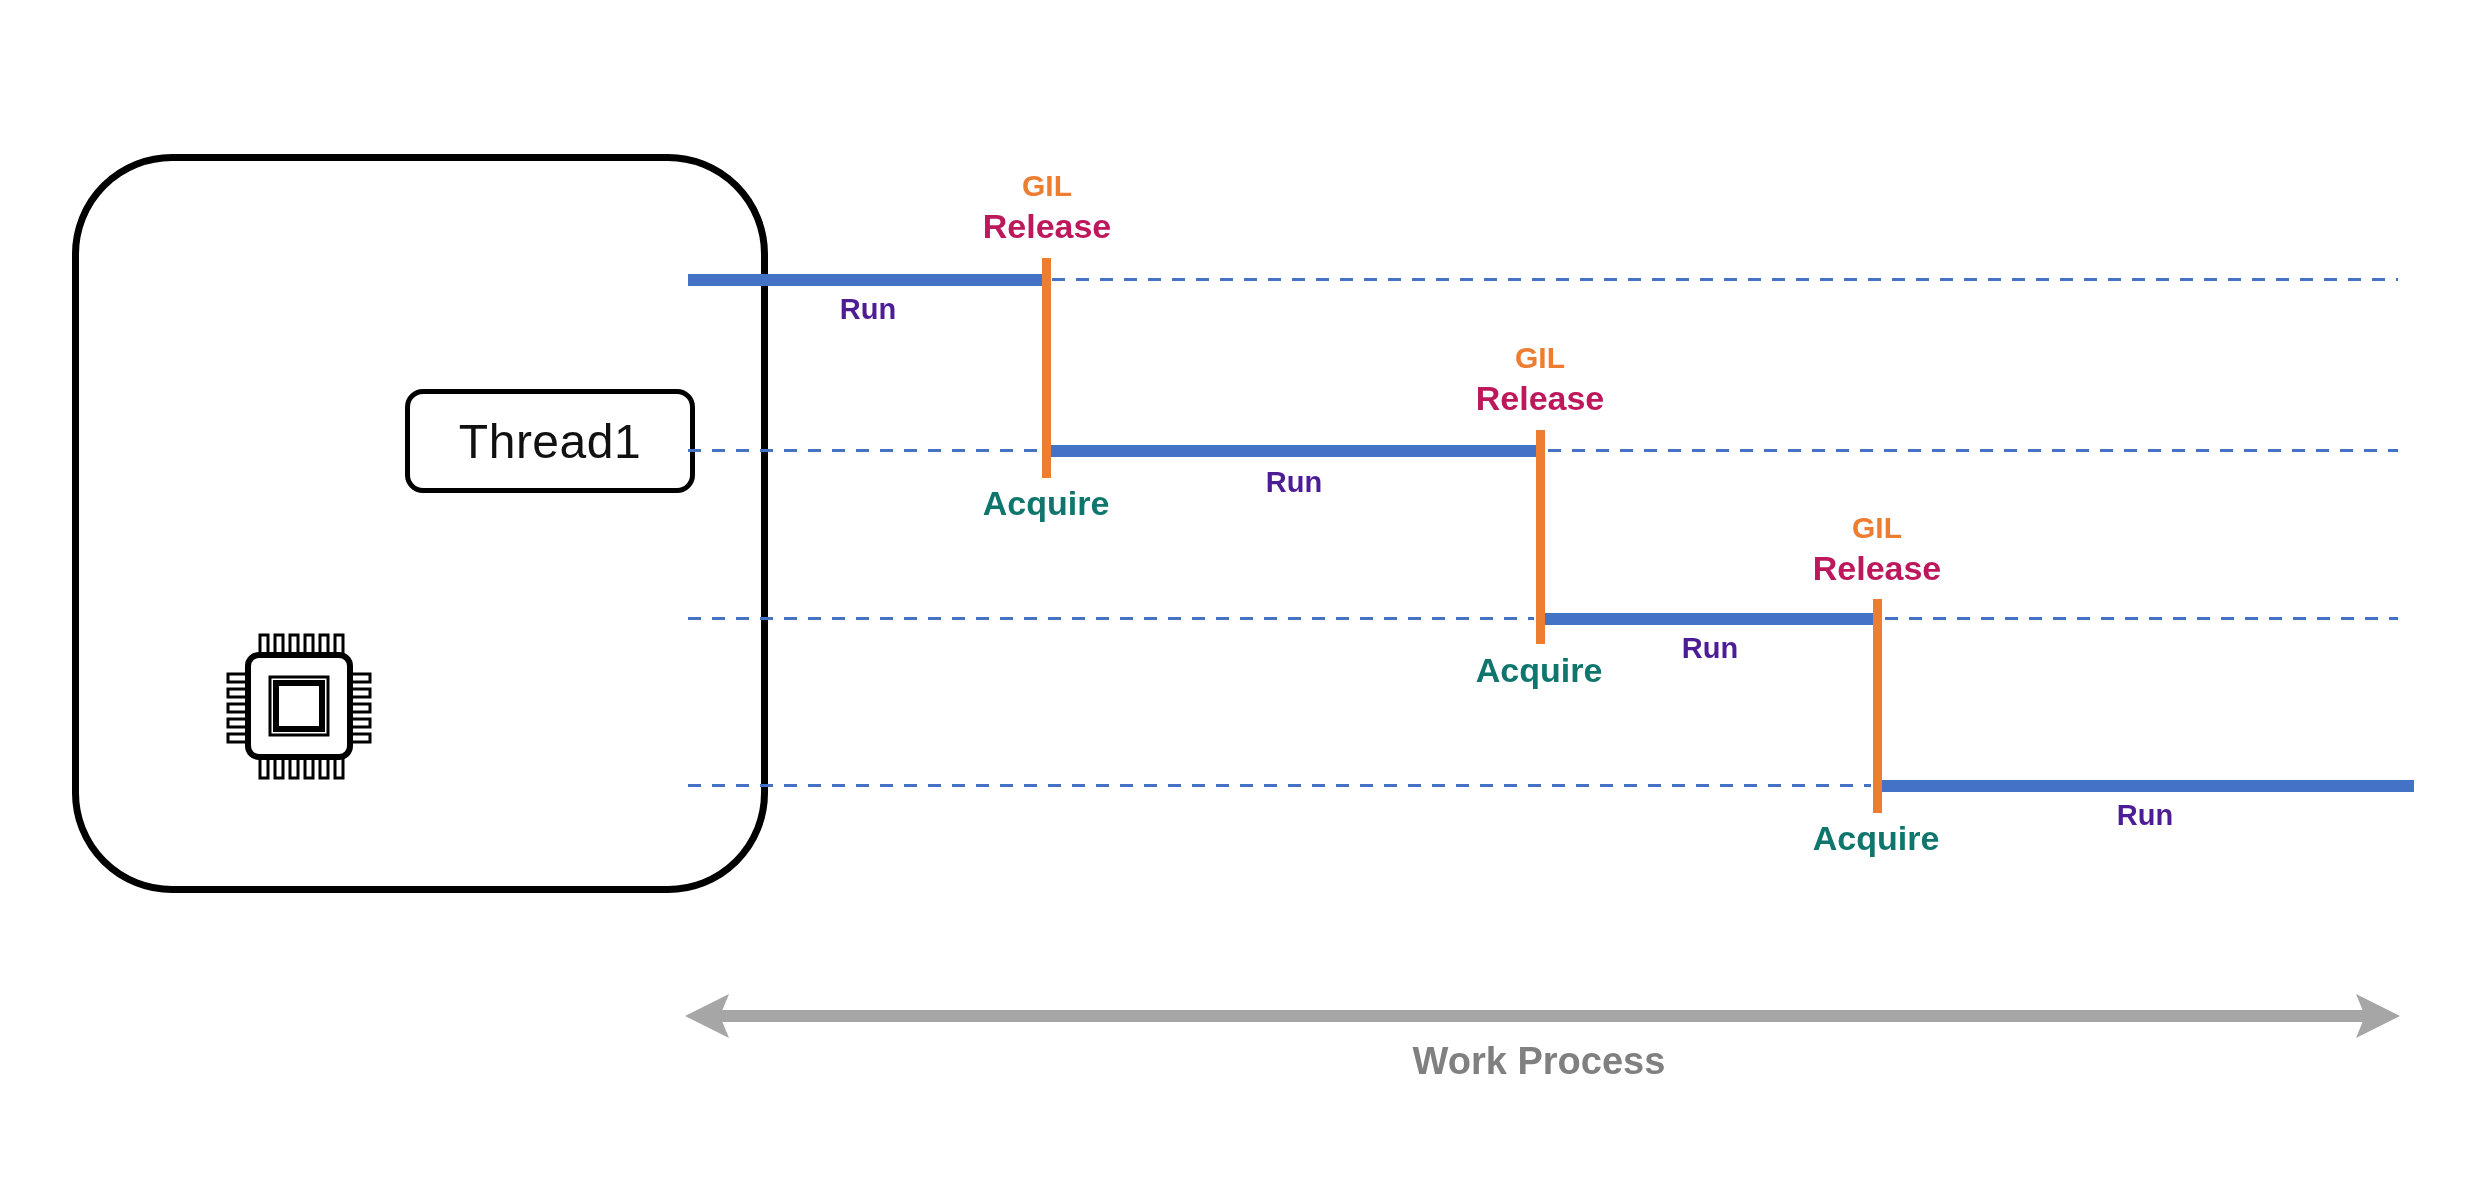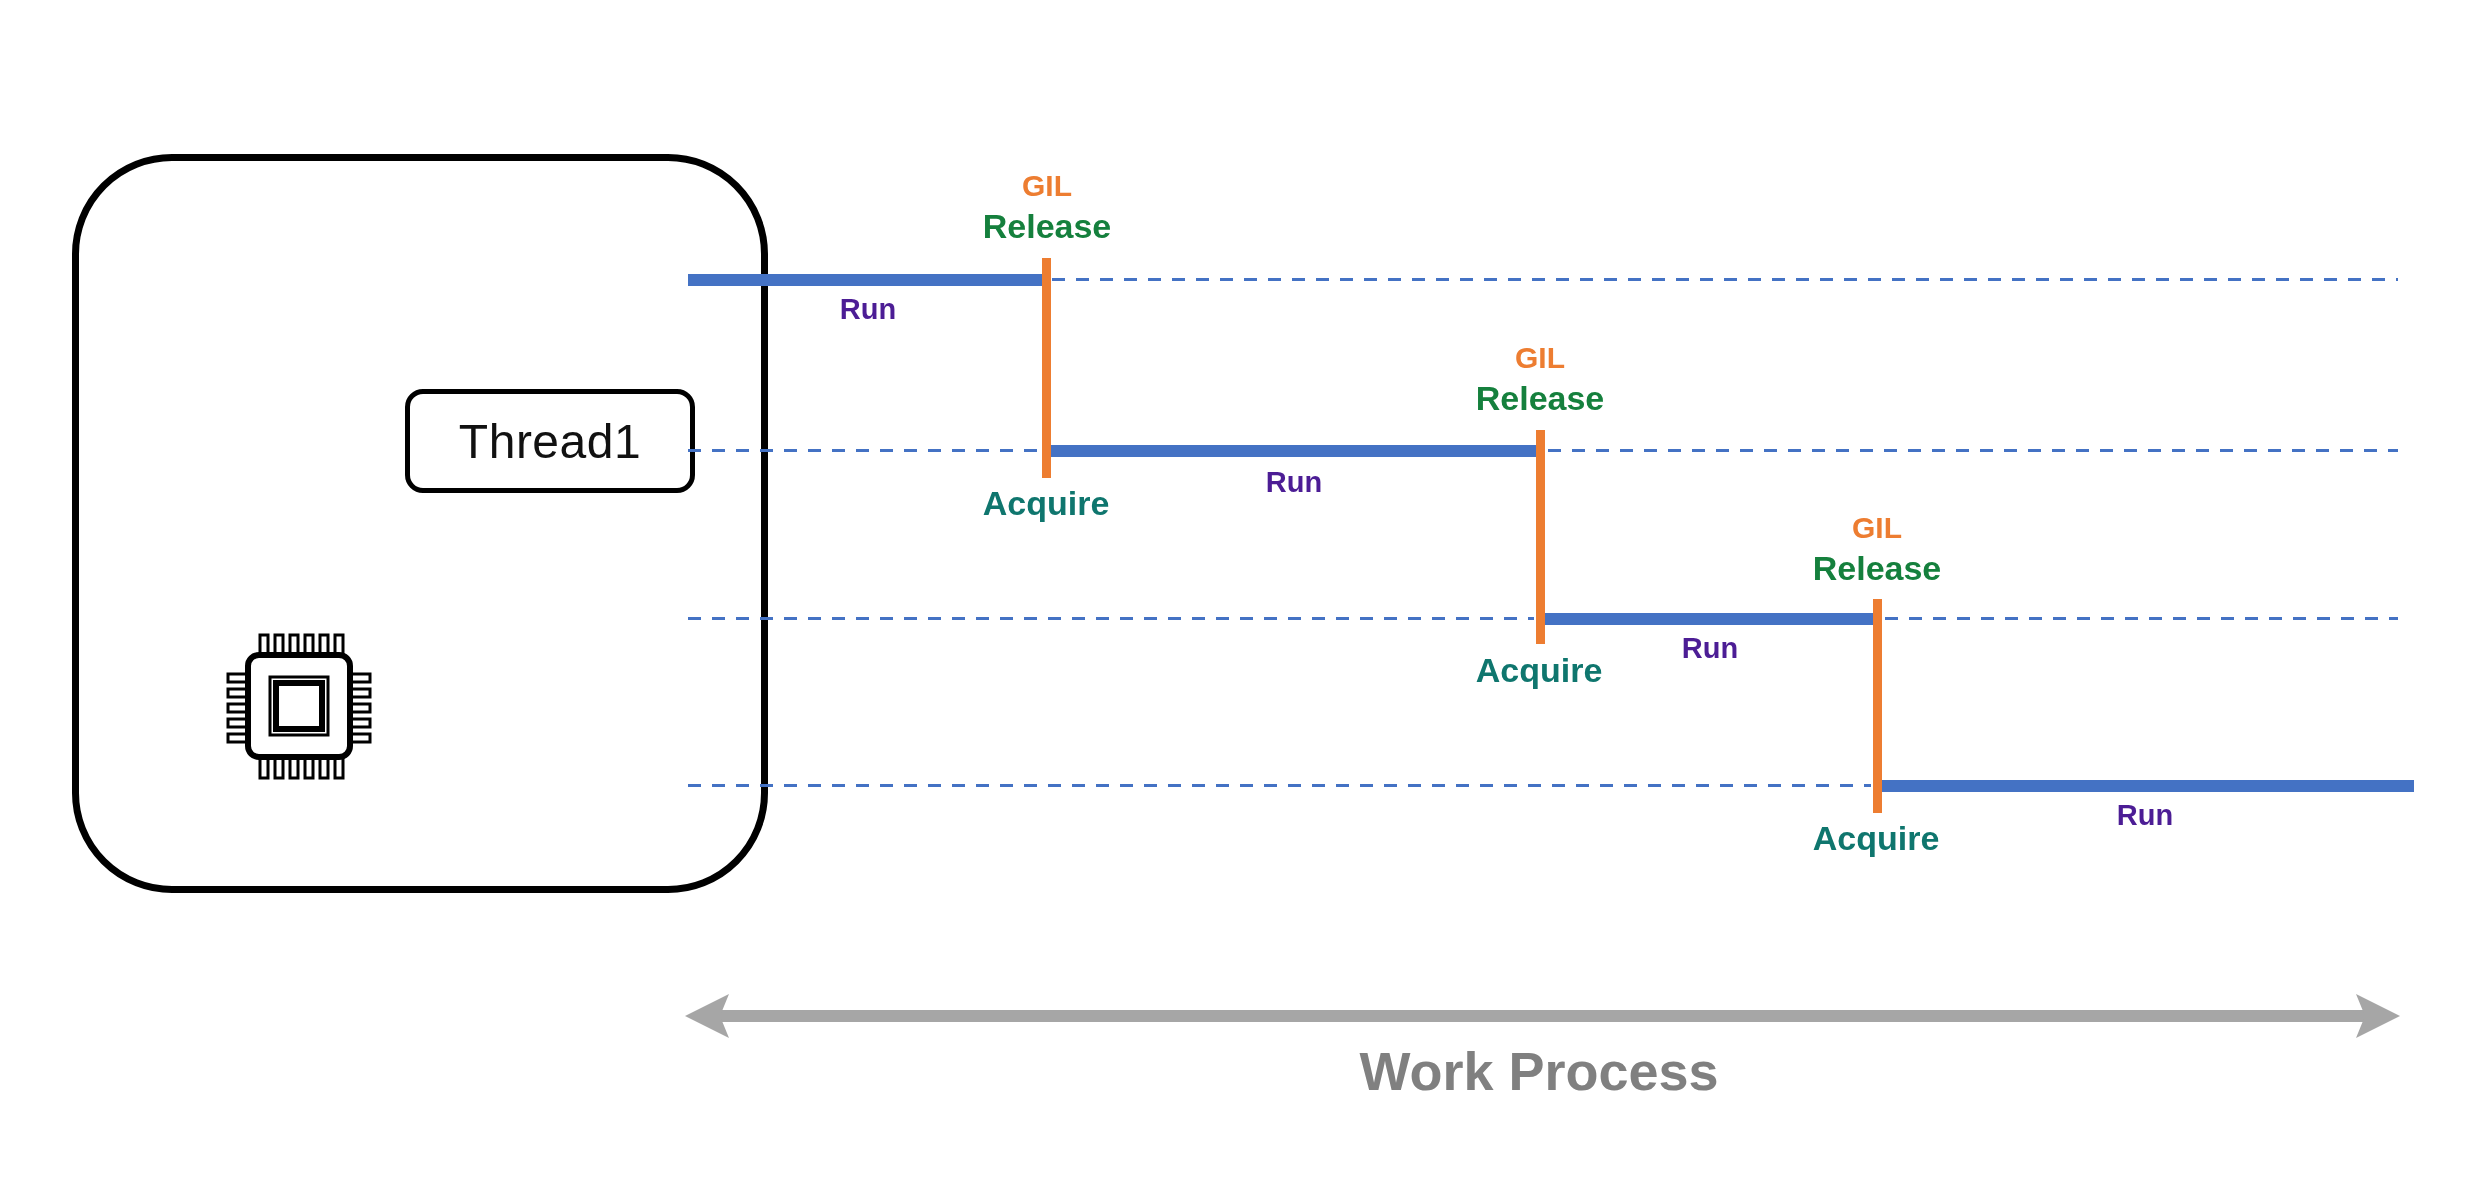--- a/index.html
+++ b/index.html
@@ -44,36 +44,36 @@
 
   
   .gil-line{position:absolute;width:9px;background:#ED7D31;}
   .gil-line1{left:1042px;top:258px;height:220px;}
   .gil-line2{left:1536px;top:430px;height:214px;}
   .gil-line3{left:1873px;top:599px;height:214px;}
 
   
   .lbl{position:absolute;transform:translateX(-50%);white-space:nowrap;font-weight:bold;text-align:left;}
   .lbl-gil{font-size:30px;color:#ED7D31;}
-  .lbl-rel{font-size:34px;color:#15803d;}
+  .lbl-rel{font-size:34px;color:#be185d;}
   .lbl-acq{font-size:34px;color:#0f766e;}
   .lbl-run{font-size:29px;color:#4c1d95;}
 
   .gil1{left:1047px;top:169px}.rel1{left:1047px;top:207px}.acq1{left:1046px;top:484px}
   .gil2{left:1540px;top:341px}.rel2{left:1540px;top:379px}.acq2{left:1539px;top:651px}
   .gil3{left:1877px;top:511px}.rel3{left:1877px;top:549px}.acq3{left:1876px;top:819px}
 
   .runl1{left:868px;top:293px}.runl2{left:1294px;top:466px}
   .runl3{left:1710px;top:632px}.runl4{left:2145px;top:799px}
 
   
   .axis-arrow{position:absolute;left:685px;top:993px;width:1715px;height:46px;}
   .axis-label{
     position:absolute;left:1539px;top:1040px;transform:translateX(-50%);
-    font-size:54px;font-weight:bold;color:#808080;white-space:nowrap;
+    font-size:38px;font-weight:bold;color:#808080;white-space:nowrap;
   }
 </style>
 </head>
 <body>
 
 <div class="canvas">
 
   <div class="cpu-container">
     <svg class="chip" viewBox="0 0 150 155">
       <g stroke="#000" fill="#fff" stroke-width="3">

